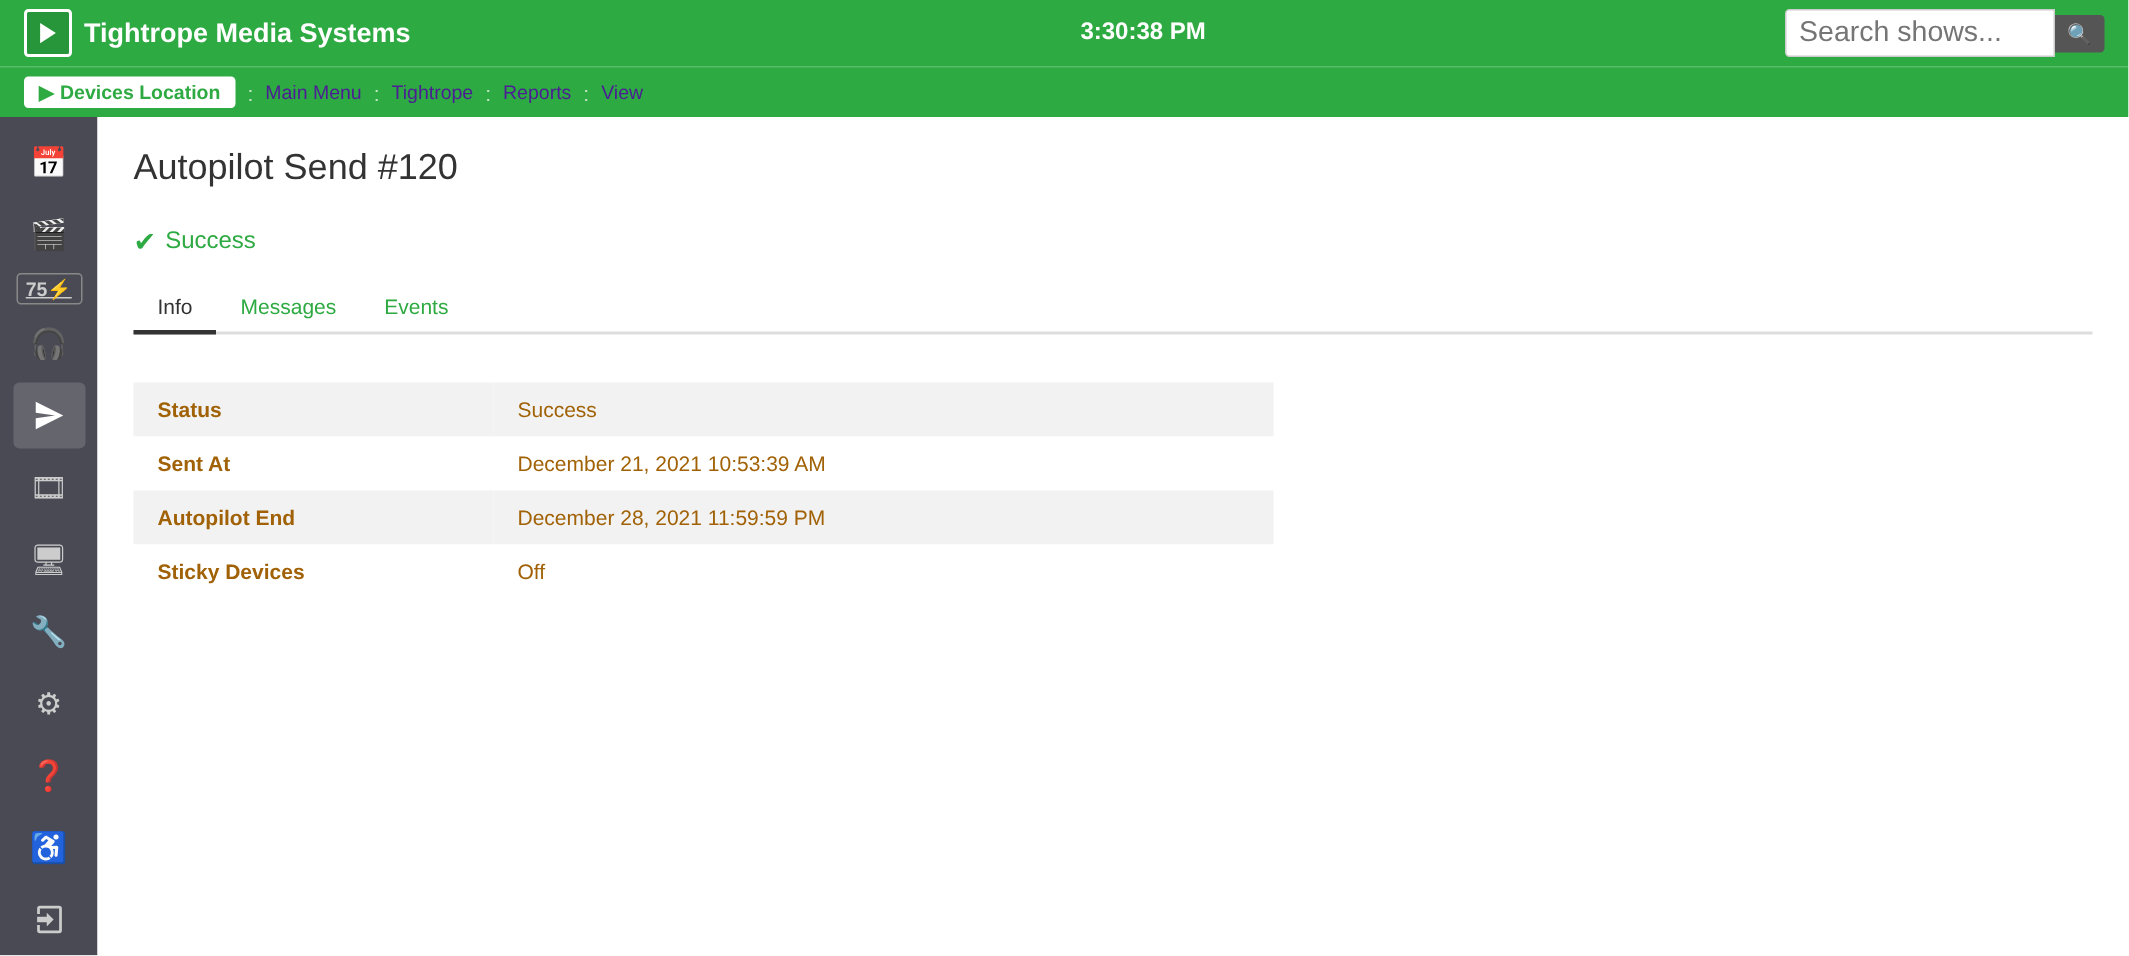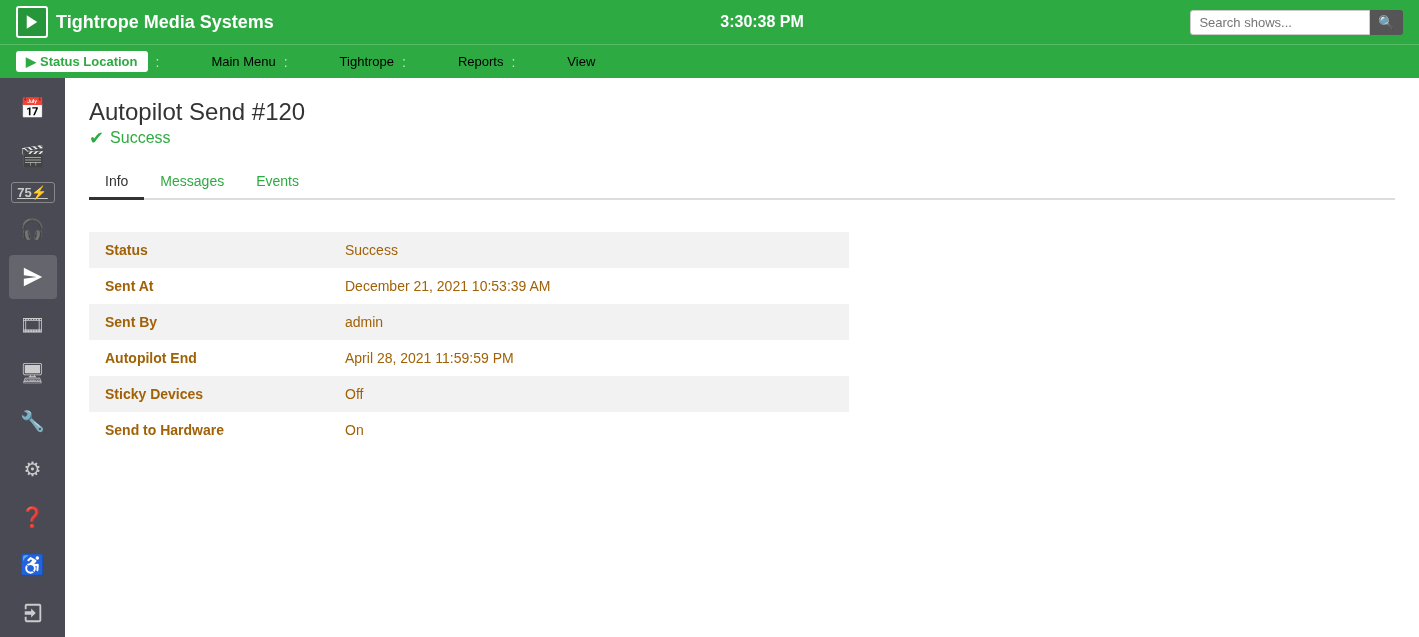--- a/index.html
+++ b/index.html
@@ -45,21 +45,21 @@
       margin-left: 48px;
     }
     .search-bar {
       display: flex;
       align-items: center;
     }
     .search-bar input {
       padding: 4px 8px;
       border: 1px solid #ccc;
       border-radius: 3px 0 0 3px;
-      font-size: 13px;
+      font-size: 19px;
       width: 180px;
       color: #737373;
     }
     .search-bar button {
       background: #555;
       border: none;
       padding: 5px 8px;
       cursor: pointer;
       border-radius: 0 3px 3px 0;
       color: white;
@@ -85,25 +85,24 @@
       display: flex;
       align-items: center;
       gap: 4px;
       cursor: pointer;
     }
     .nav-separator {
       color: rgba(255,255,255,0.7);
       margin: 0 8px;
     }
     .nav-link {
-      color: #000000;
+      color: #4c1d95;
       font-size: 13px;
       cursor: pointer;
       text-decoration: none;
-      margin-left: 44px;
     }
 
     
     .main-layout {
       display: flex;
       flex: 1;
       overflow: hidden;
     }
 
     
@@ -135,21 +134,21 @@
       flex: 1;
       padding: 20px 24px;
       overflow-y: auto;
       background: white;
     }
 
     .page-title {
       font-size: 24px;
       font-weight: normal;
       color: #333;
-      margin-bottom: 1px;
+      margin-bottom: 24px;
     }
     .status-success {
       display: flex;
       align-items: center;
       gap: 6px;
       color: #2eaa42;
       font-size: 16px;
       margin-bottom: 16px;
     }
     .status-success .check { font-size: 18px; }
@@ -211,21 +210,21 @@
   <div class="time-display">3:30:38 PM</div>
   <div class="search-bar">
     <input type="text" placeholder="Search shows..." style="">
     <button>🔍</button>
   </div>
 </div>
 
 <div class="nav-bar">
   <div class="nav-location">
     <span>▶</span>
-    <span>Status Location</span>
+    <span>Devices Location</span>
   </div>
   <span class="nav-separator">:</span>
   <a class="nav-link">Main Menu</a>
   <span class="nav-separator">:</span>
   <a class="nav-link">Tightrope</a>
   <span class="nav-separator">:</span>
   <a class="nav-link">Reports</a>
   <span class="nav-separator">:</span>
   <a class="nav-link">View</a>
 </div>
@@ -274,32 +273,24 @@
       <tbody id="info-table-body">
       <tr>
             <td>Status</td>
             <td>Success</td>
           </tr>
           <tr>
             <td>Sent At</td>
             <td>December 21, 2021 10:53:39 AM</td>
           </tr>
           <tr>
-            <td>Sent By</td>
-            <td>admin</td>
-          </tr>
-          <tr>
             <td>Autopilot End</td>
-            <td>April 28, 2021 11:59:59 PM</td>
+            <td>December 28, 2021 11:59:59 PM</td>
           </tr>
           <tr>
             <td>Sticky Devices</td>
             <td>Off</td>
           </tr>
-          <tr>
-            <td>Send to Hardware</td>
-            <td>On</td>
-          </tr>
         </tbody>
     </table>
 
   </div>
 </div>
 
 </body></html>

